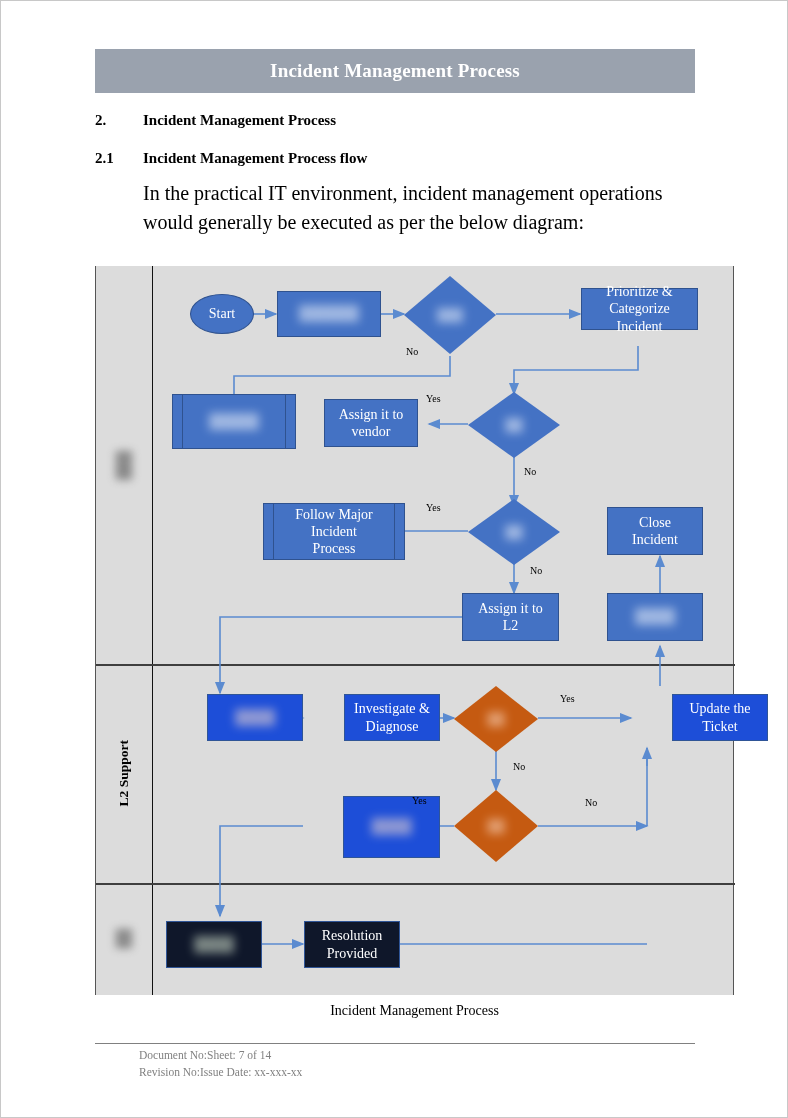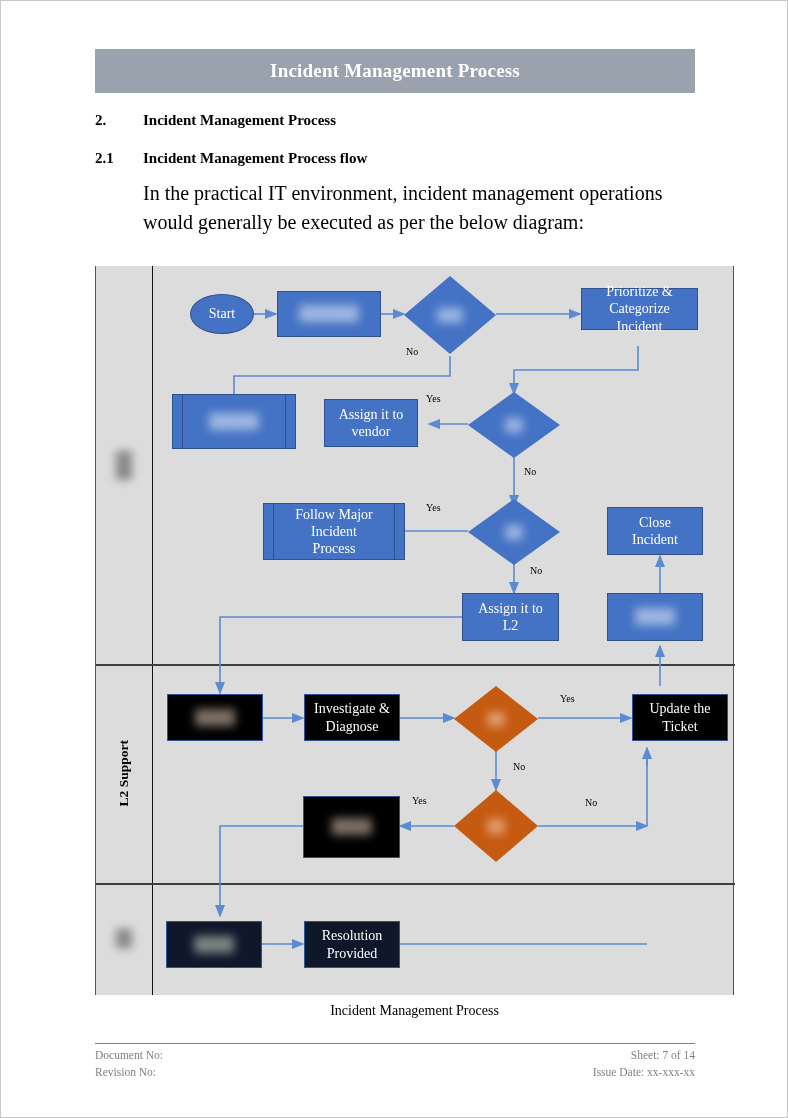--- a/index.html
+++ b/index.html
@@ -76,21 +76,21 @@
   .node {
     position: absolute;
     display: flex; align-items: center; justify-content: center;
     text-align: center;
     color: #ffffff;
     font-size: 14px;
     line-height: 1.22;
     padding: 2px 4px;
   }
   .rect        { background:#4472c4; border:1.3px solid #2f528f; }
-  .rect-orange { background:#000000; border:1.3px solid #2f5597; }
+  .rect-orange { background:#1d4ed8; border:1.3px solid #2f5597;margin-left:40px; }
   .rect-green  { background:#0f172a; border:1.3px solid #2f5597; }
 
   .ellipse { background:#4472c4; border:1.3px solid #2f528f; border-radius:50%; }
 
   
   .predef::before, .predef::after {
     content:""; position:absolute; top:0; bottom:0; width:0;
     border-left:1.3px solid #2f528f;
   }
   .predef::before { left: 9px; }
@@ -136,21 +136,21 @@
     text-align:center; font-size:14px;
   }
 
   
   .footer {
     position:absolute; left:94px; top:1042px; width:600px;
     border-top: 1.2px solid #808080;
     padding-top: 3px;
     color:#808080; font-size:11.5px;
   }
-  .footer-row { display:flex; justify-content:space-between; line-height:1.45; }
+  .footer-row { display:flex; line-height:1.45;margin-left:44px; }
 </style>
 </head>
 <body>
 
 <div class="page">
 
   <div class="banner">
     <div class="banner-title">Incident Management Process</div>
   </div>
 

